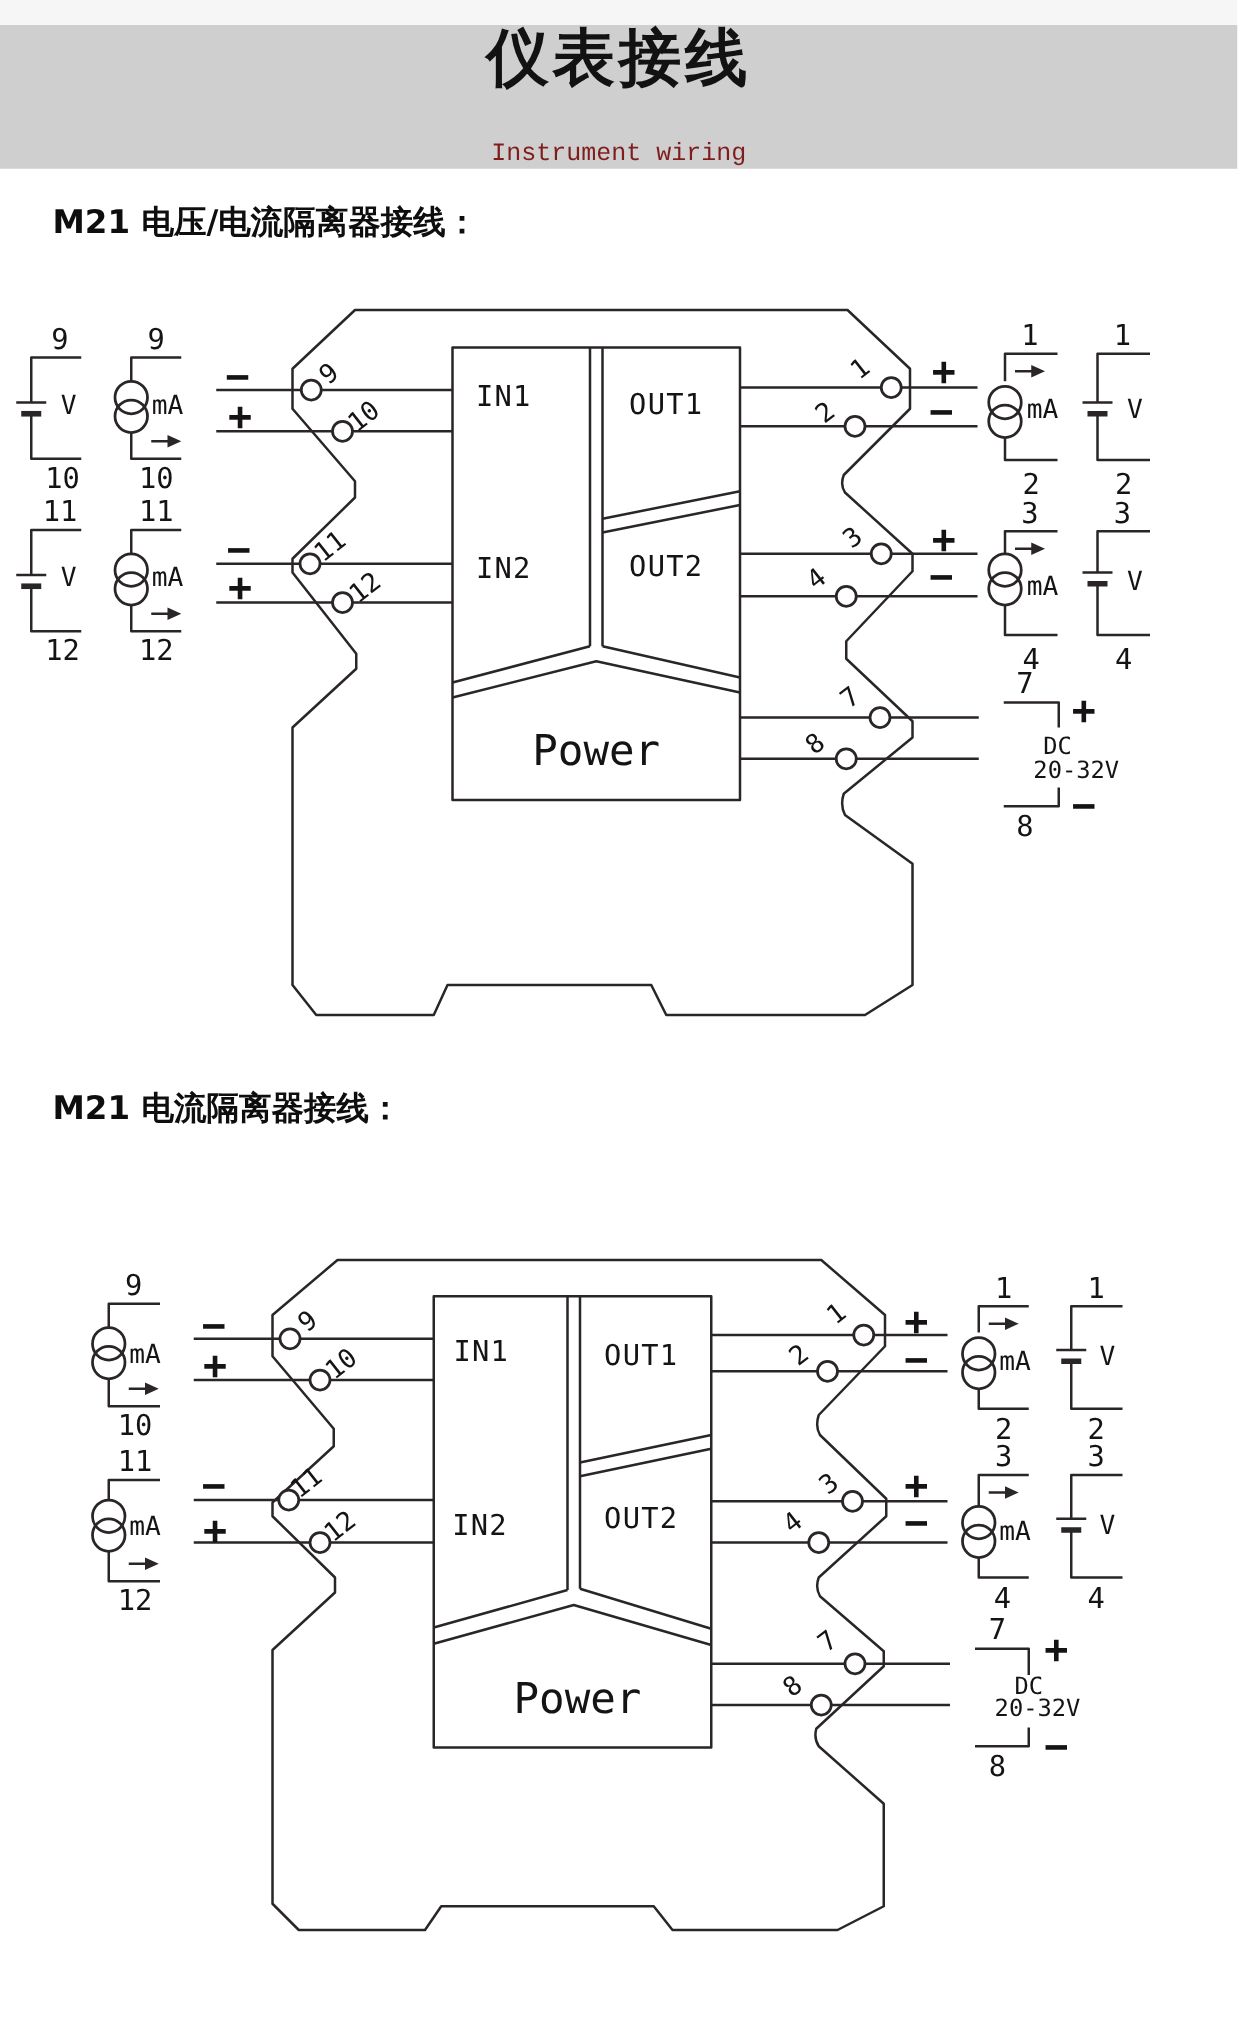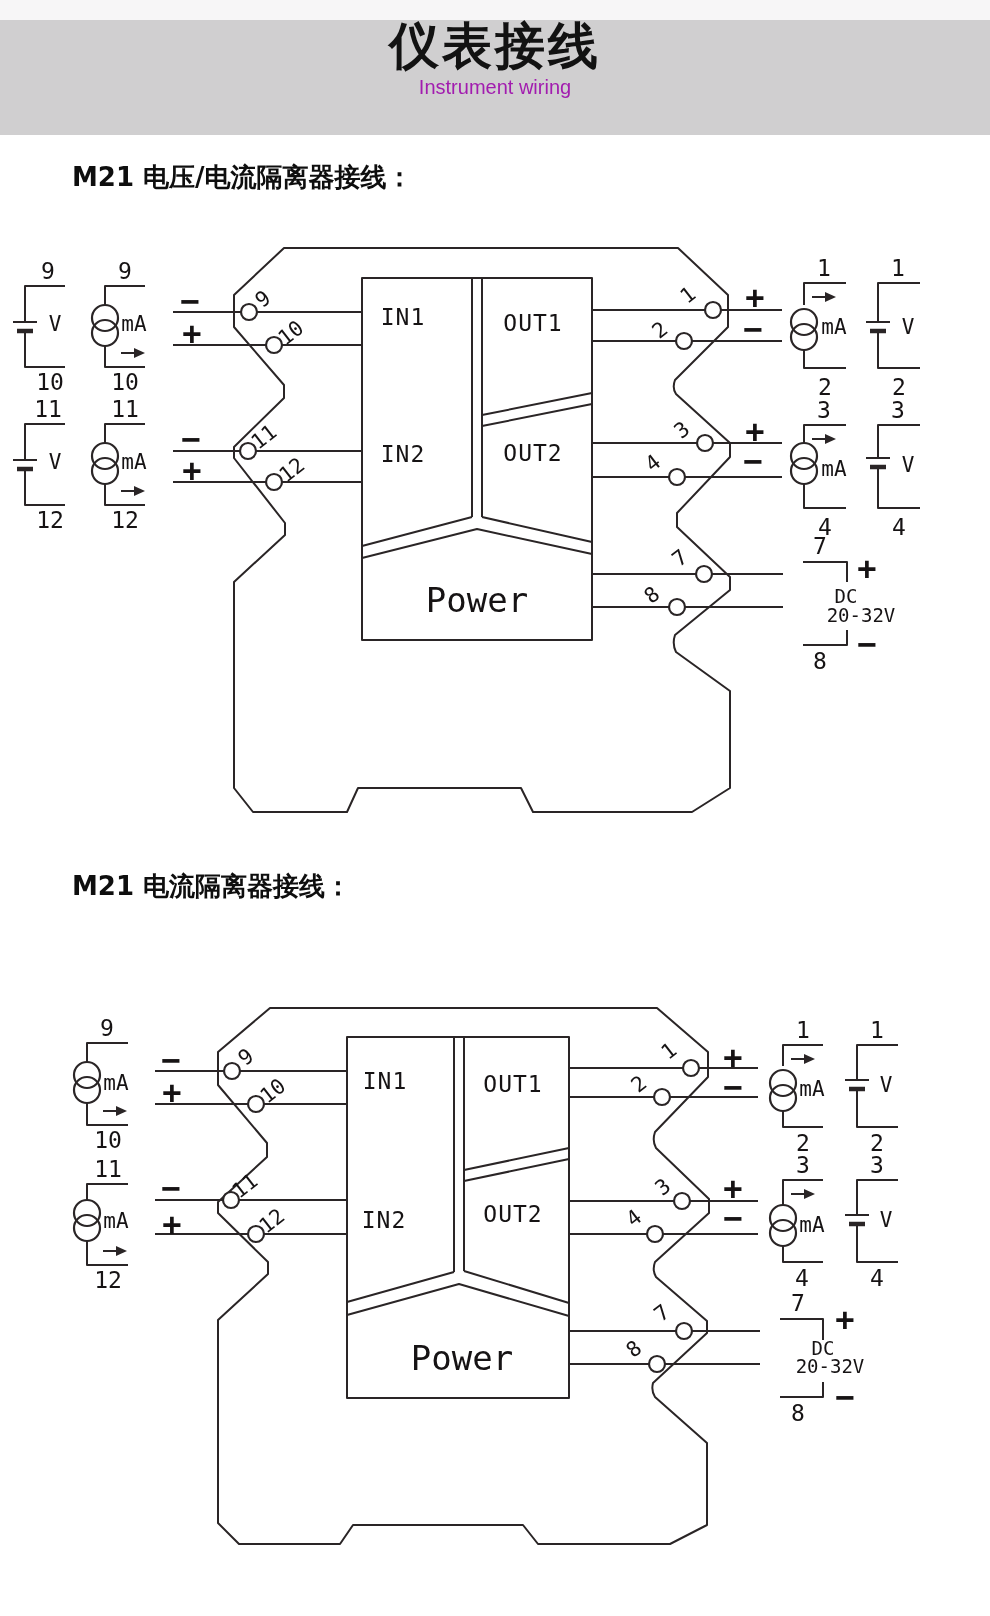--- a/index.html
+++ b/index.html
@@ -3,25 +3,25 @@
 <meta charset="utf-8">
 <style>
   html,body { margin:0; padding:0; }
   body {
     width:990px; height:1616px; background:#ffffff; position:relative;
     font-family:"Liberation Sans", sans-serif; overflow:hidden;
   }
   .topstrip { position:absolute; left:0; top:0; width:990px; height:20px; background:#f7f6f7; }
   .band {
     position:absolute; left:0; top:20px; width:990px; height:115px; background:#d0cfd0;
-    display:flex; flex-direction:column; align-items:center; justify-content:flex-start;
+    display:flex; flex-direction:column; align-items:center; justify-content:space-between;
   }
   .band .title { font-size:50px; font-weight:bold; color:#121212; letter-spacing:3px; line-height:1.05; font-family:"DejaVu Sans", sans-serif; }
-  .band .subtitle { font-size:20px; color:#a21caf; margin-top:3px; font-family:Liberation Sans, sans-serif; }
-  .sec-title { position:absolute; font-size:26px; font-weight:600; color:#0e0e0e; font-family:"DejaVu Sans", sans-serif;margin-left:30px; }
+  .band .subtitle { font-size:20px; color:#7f1d1d; margin-top:3px; font-family:Liberation Mono, monospace; }
+  .sec-title { position:absolute; font-size:26px; font-weight:600; color:#0e0e0e; font-family:"DejaVu Sans", sans-serif; }
   #sec1 { left:42px; top:160px; }
   #sec2 { left:42px; top:869px; }
   svg.diagram { position:absolute; left:0; top:0; }
   .ln   { stroke:#2a2526; stroke-width:2; fill:none; stroke-linejoin:round; }
   .thick{ stroke:#2a2526; stroke-width:4.5; fill:none; }
   .term { fill:#ffffff; stroke:#2a2526; stroke-width:2.2; }
   .src  { fill:none; stroke:#2a2526; stroke-width:2.2; }
   .ah   { fill:#2a2526; stroke:none; }
   text.t { font-family:"DejaVu Sans Mono", monospace; fill:#161314; }
   .num   { font-size:23px; text-anchor:middle; }

